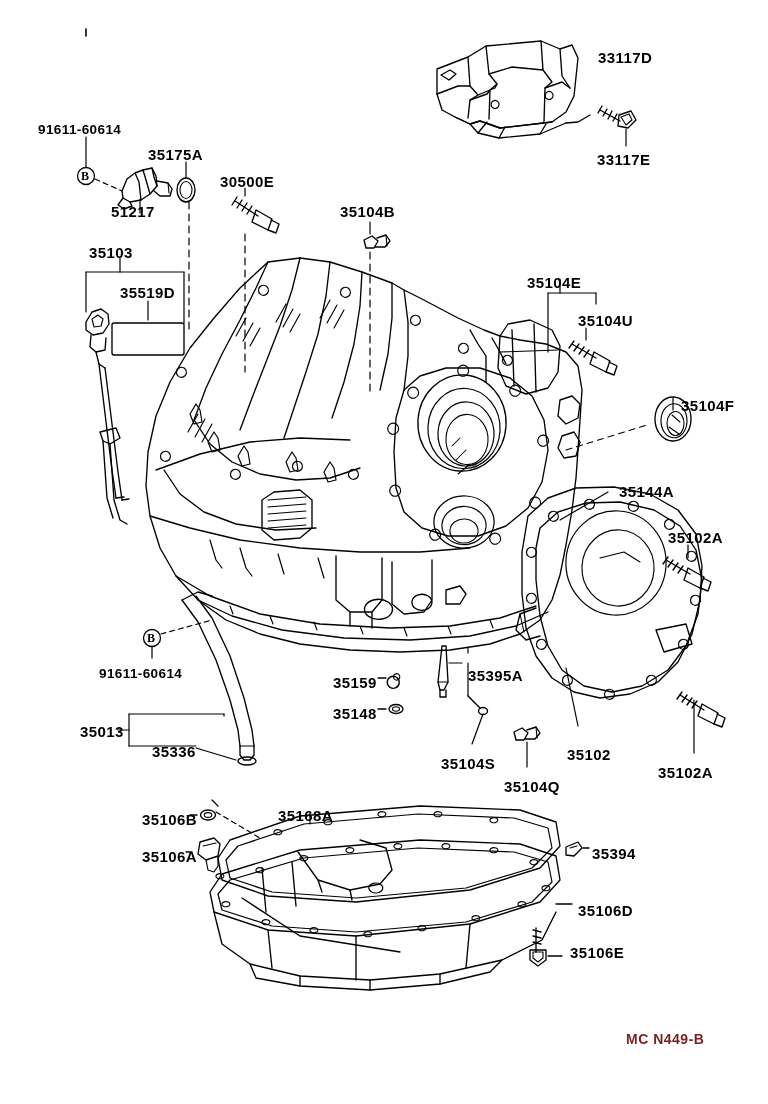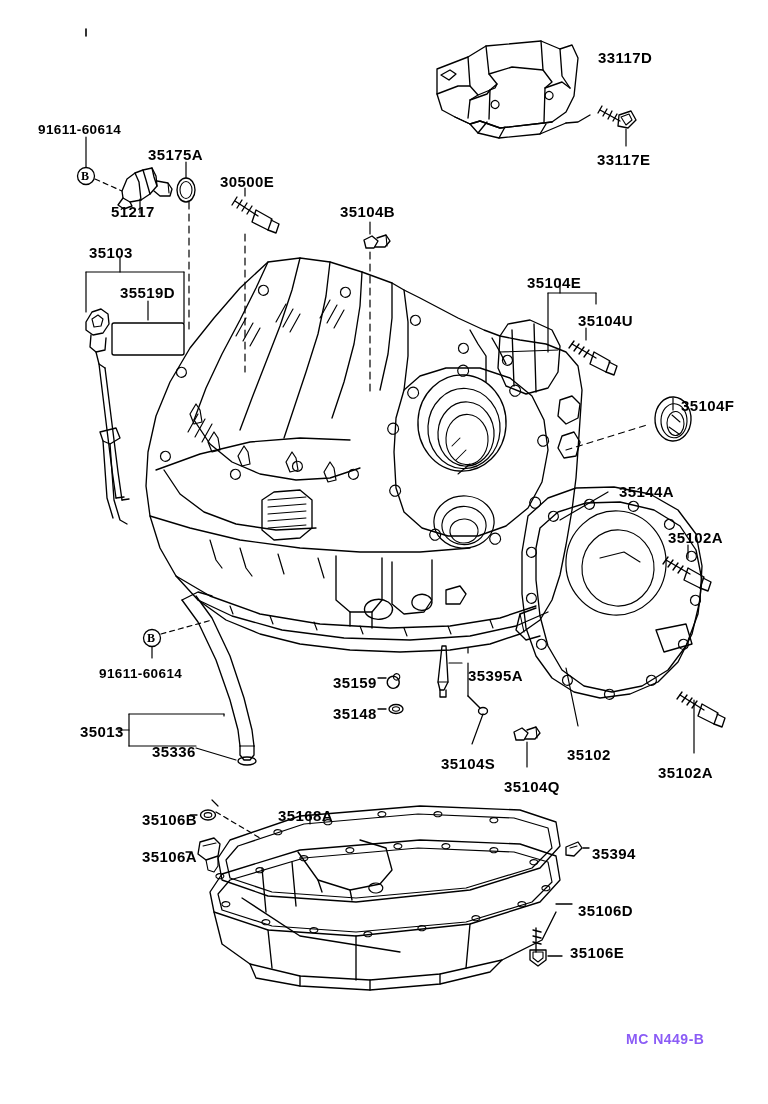--- a/index.html
+++ b/index.html
@@ -30,21 +30,21 @@
     color: #000000;
     white-space: nowrap;
     line-height: 1;
   }
   .lbl.small { font-size: 13.5px; }
   .footer {
     position: absolute;
     font-family: "Liberation Sans", sans-serif;
     font-weight: bold;
     font-size: 14px;
-    color: #8b5cf6;
+    color: #7f1d1d;
     white-space: nowrap;
     letter-spacing: 0.5px;
   }
 </style>
 </head>
 <body>
 
 <div id="page">
 
   <svg id="artwork" viewBox="0 0 768 1104" xmlns="http://www.w3.org/2000/svg">

